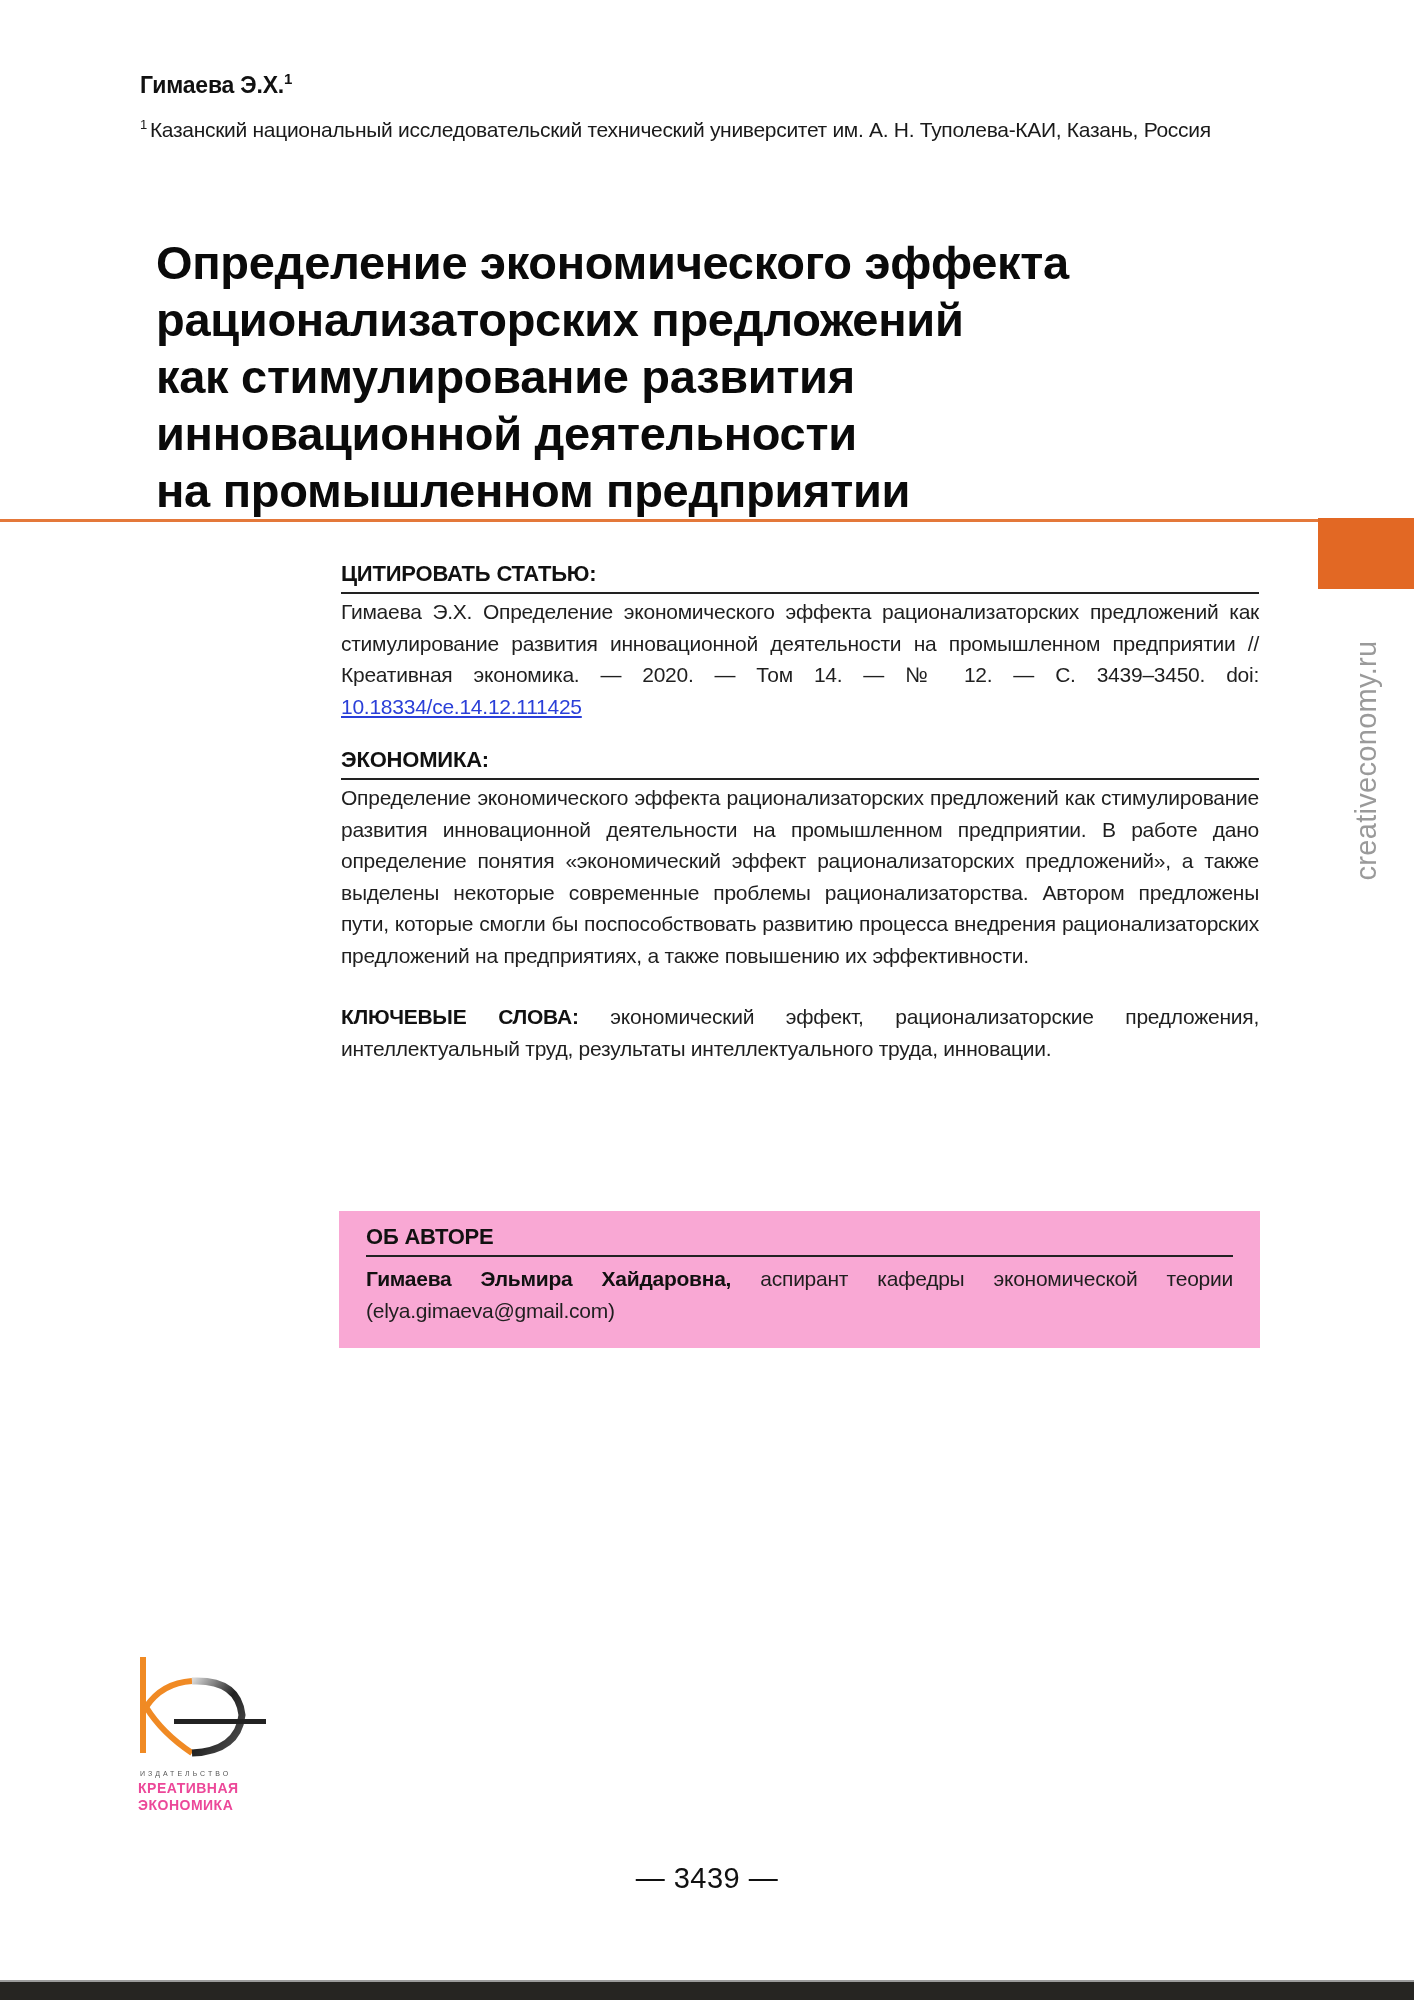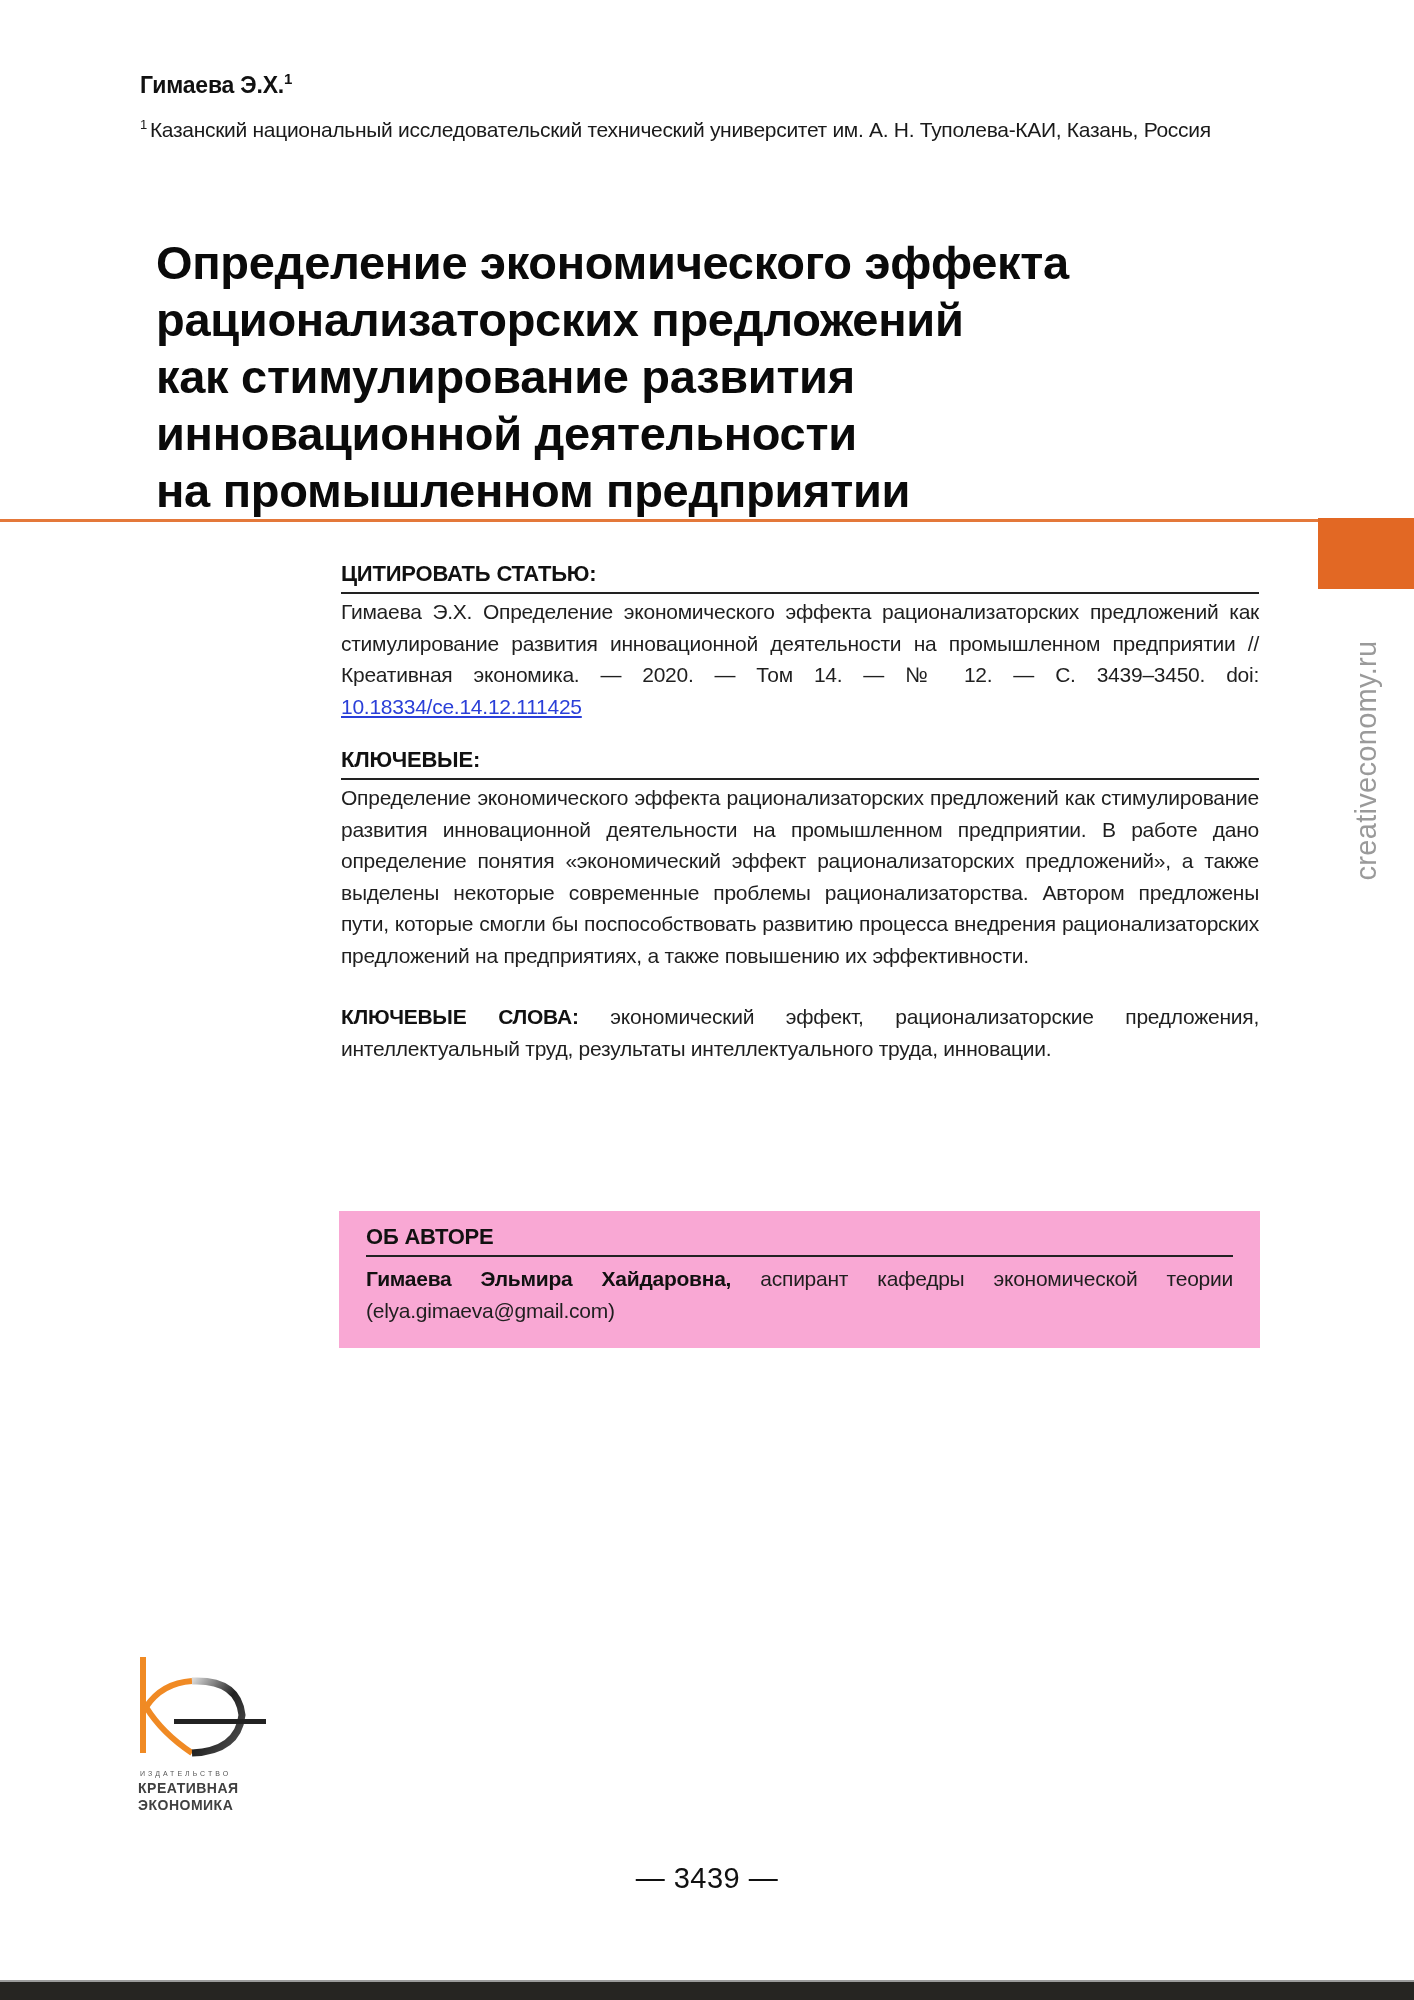--- a/index.html
+++ b/index.html
@@ -167,21 +167,21 @@
       font-size: 7px;
       letter-spacing: 3px;
       color: #555;
       white-space: nowrap;
     }
     .logo .pub-big {
       position: absolute;
       left: 0;
       font-size: 14px;
       font-weight: bold;
-      color: #404040;
+      color: #ec4899;
       letter-spacing: 0.5px;
       white-space: nowrap;
       text-align: center;
     }
     .page-number {
       position: absolute;
       left: 0;
       width: 1414px;
       top: 1862px;
       text-align: center;
@@ -222,21 +222,21 @@
 
 <div class="column">
   <section>
     <div class="sec-head">ЦИТИРОВАТЬ СТАТЬЮ:</div>
     <div class="sec-body"><span>Гимаева Э.Х. Определение экономического эффекта рационализаторских предложений как стимулирование развития инновационной деятельности на промышленном предприятии // Креативная экономика. — 2020. — Том 14. — № 12. — С. 3439–3450. doi: </span><a class="doi-link">10.18334/ce.14.12.111425</a></div>
   </section>
 
   <div class="gap-1"></div>
 
   <section>
-    <div class="sec-head">КЛЮЧЕВЫЕ:</div>
+    <div class="sec-head">ЭКОНОМИКА:</div>
     <div class="sec-body">Определение экономического эффекта рационализаторских предложений как стимулирование развития инновационной деятельности на промыш­ленном предприятии. В работе дано определение понятия «экономический эффект рационализаторских предложений», а также выделены некоторые современные проблемы рационализаторства. Автором предложены пути, которые смогли бы поспособствовать развитию процесса внедрения раци­онализаторских предложений на предприятиях, а также повышению их эф­фективности.</div>
   </section>
 
   <div class="gap-2"></div>
 
   <section class="keywords"><span class="kw-label">КЛЮЧЕВЫЕ СЛОВА:</span><span> экономический эффект, рационализаторские предло­жения, интеллектуальный труд, результаты интеллектуального труда, инно­вации.</span></section>
 </div>
 
 <div class="about-box">
   <div class="sec-head">ОБ АВТОРЕ</div>

